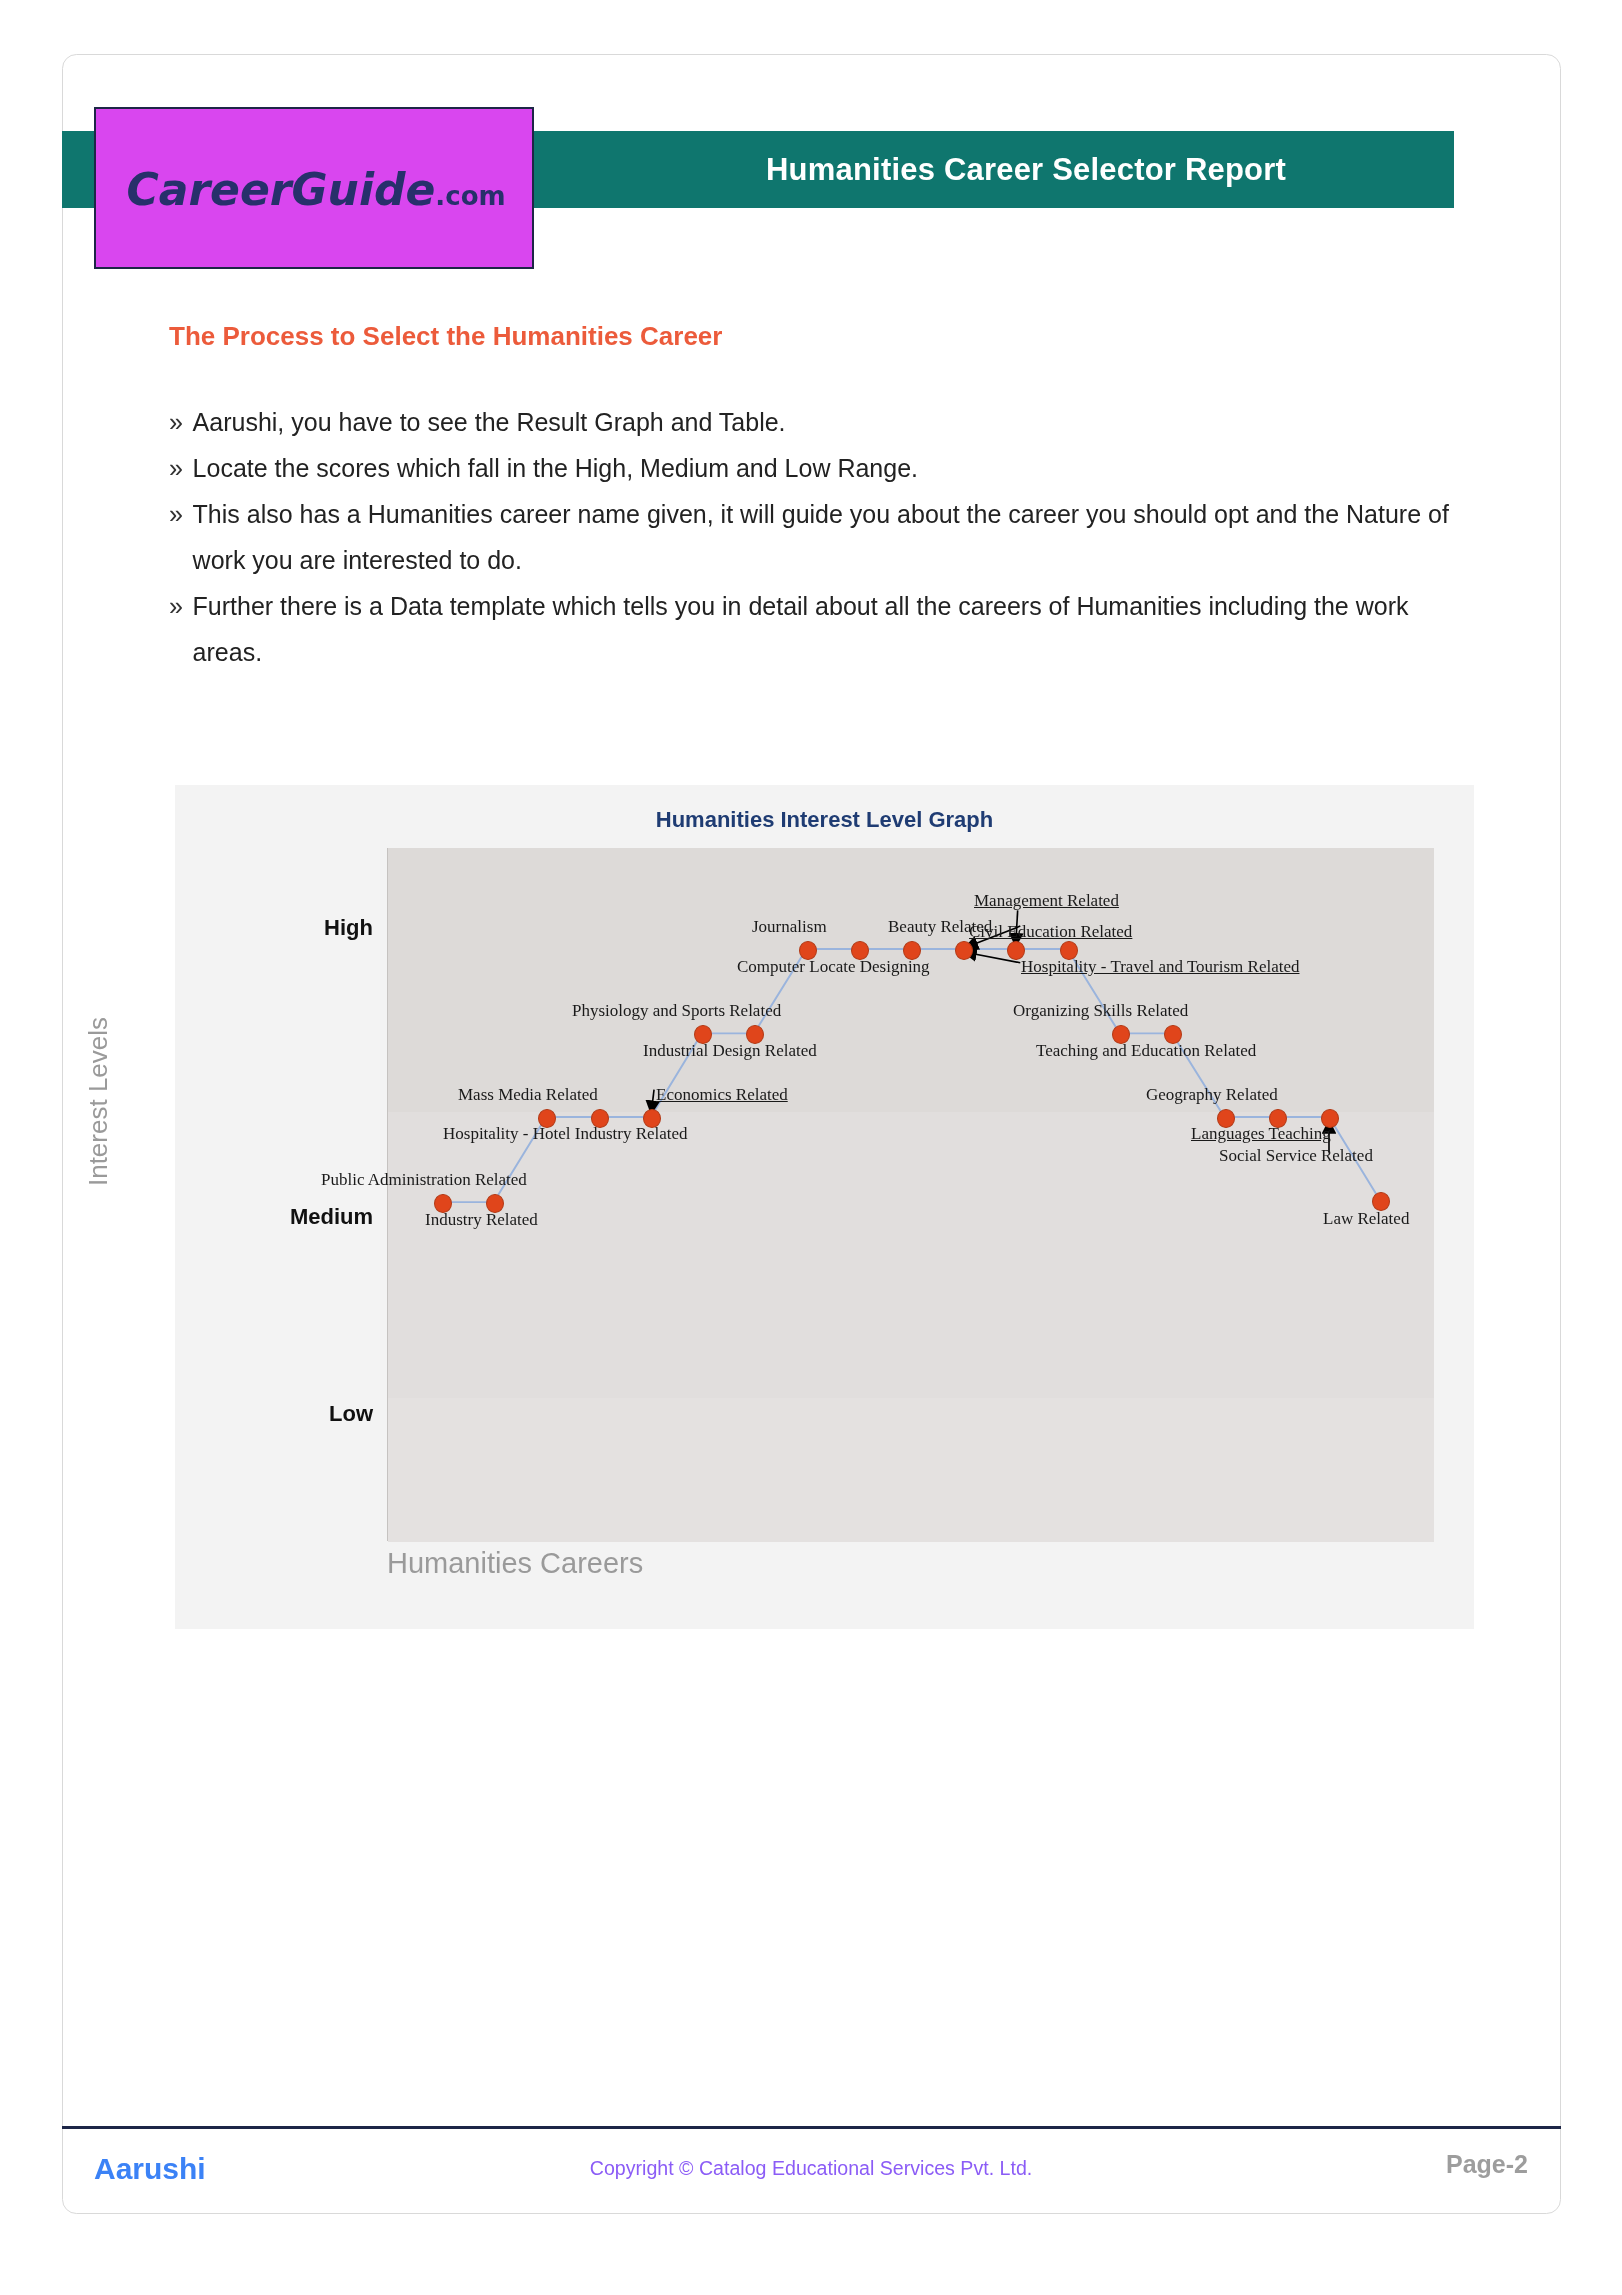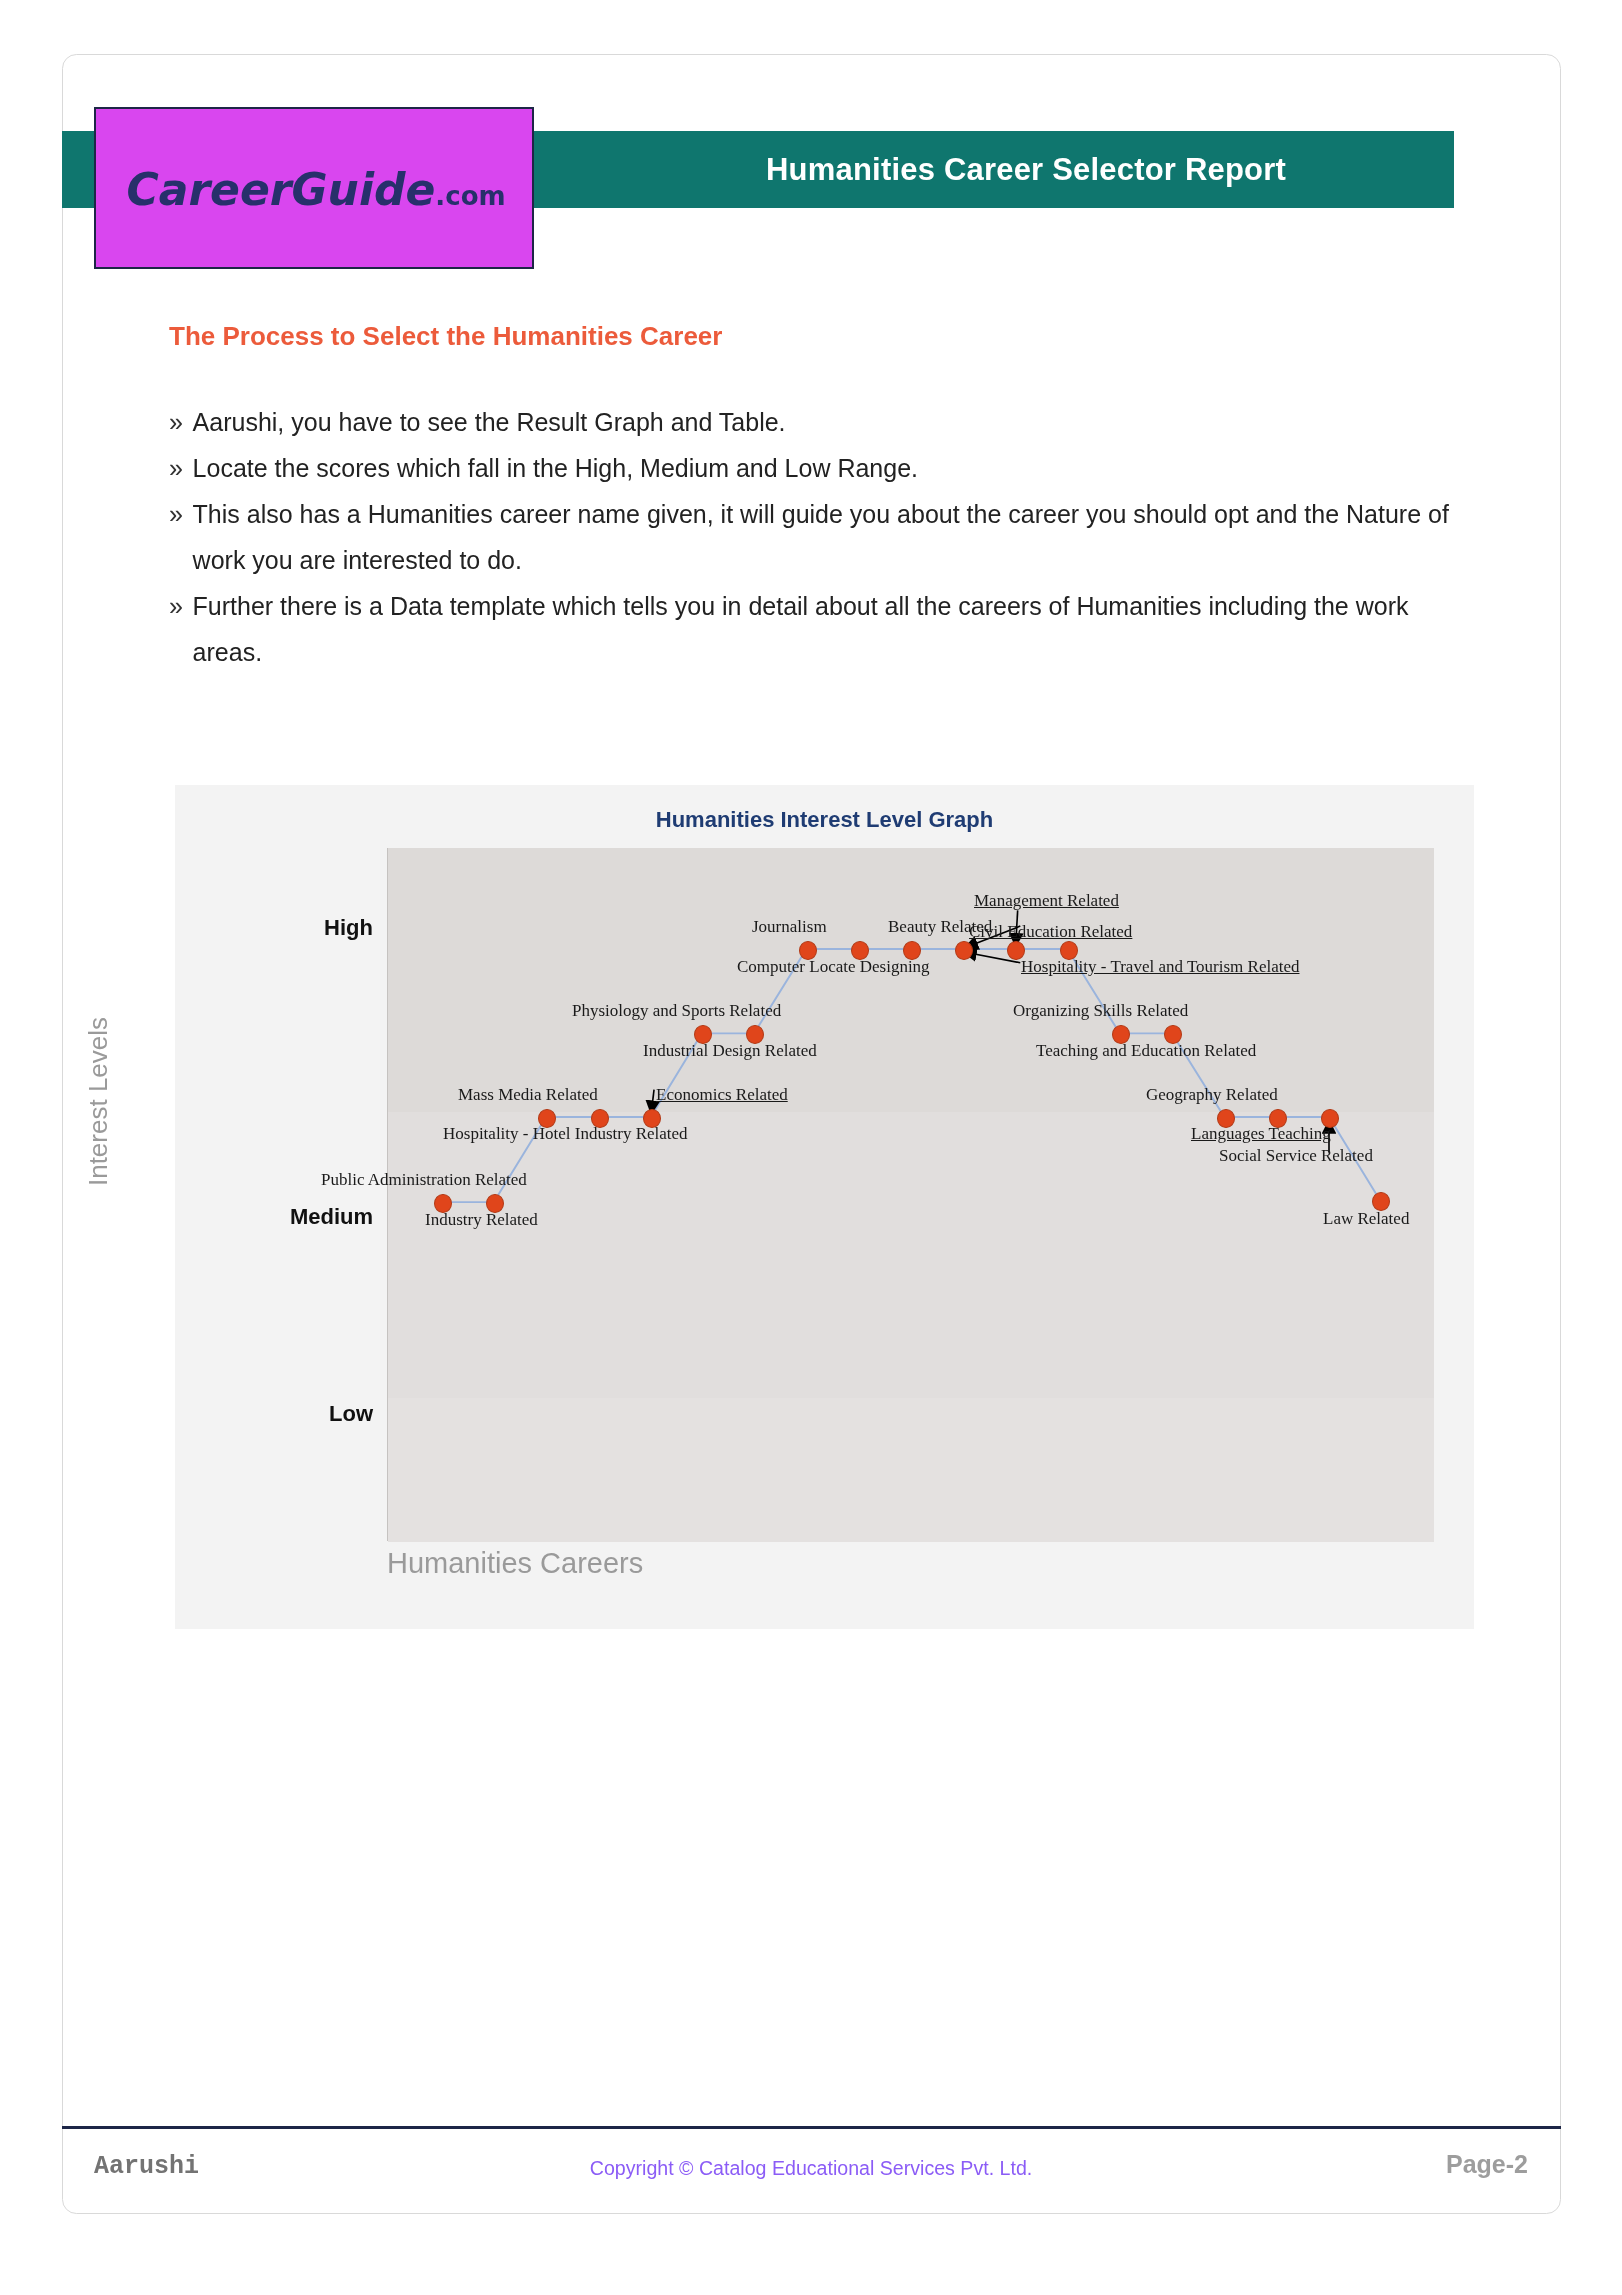--- a/index.html
+++ b/index.html
@@ -209,25 +209,24 @@
     left: 62px;
     top: 2126px;
     width: 1499px;
     height: 3.3px;
     background: #1d2647;
   }
   #footer-name {
     position: absolute;
     left: 94px;
     top: 2152px;
-    color: #737373;
-    font-size: 25px;
-    font-weight: bold;
-    white-space: nowrap;
-    font-family: Liberation Mono, monospace;
+    color: #3b82f6;
+    font-size: 30px;
+    font-weight: bold;
+    white-space: nowrap;
   }
   #footer-copy {
     position: absolute;
     left: 497px;
     top: 2157px;
     width: 628px;
     text-align: center;
     color: #8b5cf6;
     font-size: 19.6px;
     white-space: nowrap;

